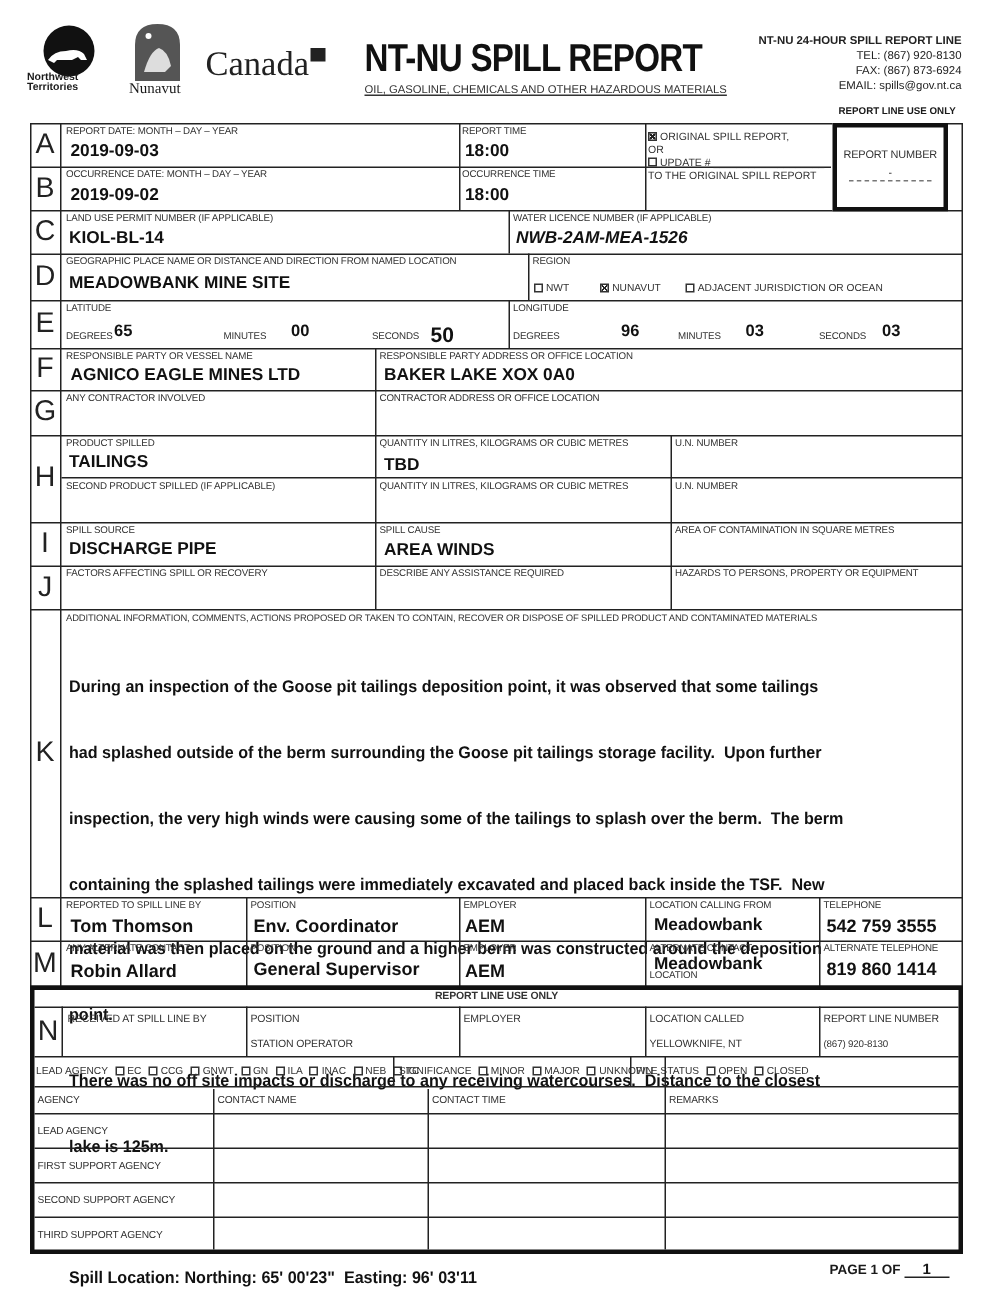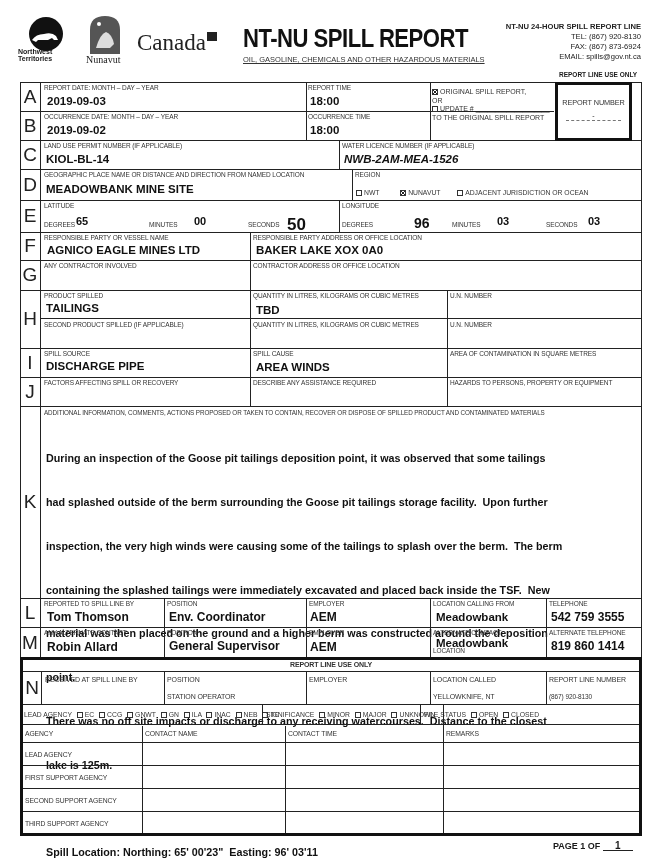--- a/index.html
+++ b/index.html
@@ -113,25 +113,25 @@
   <span class="chk"></span><span>ADJACENT JURISDICTION OR OCEAN</span>
 </div>
 
 <div class="abs letter" style="left:20px;top:200px;width:20px;height:32px;">E</div>
 <div class="abs lbl" style="left:44px;top:202px;">LATITUDE</div>
 <div class="abs lbl" style="left:44px;top:221px;">DEGREES</div>
 <div class="abs val" style="left:76px;top:215px;font-size:11px;">65</div>
 <div class="abs lbl" style="left:149px;top:221px;">MINUTES</div>
 <div class="abs val" style="left:194px;top:215px;font-size:11px;">00</div>
 <div class="abs lbl" style="left:248px;top:221px;">SECONDS</div>
-<div class="abs val" style="left:287px;top:215px;font-size:17px;">50</div>
+<div class="abs val" style="left:287px;top:215px;font-size:14px;">50</div>
 <div class="abs" style="left:339px;top:200px;width:1px;height:32px;background:#222;"></div>
 <div class="abs lbl" style="left:342px;top:202px;">LONGITUDE</div>
 <div class="abs lbl" style="left:342px;top:221px;">DEGREES</div>
-<div class="abs val" style="left:386px;top:215px;font-size:14px;padding-left:28px;">96</div>
+<div class="abs val" style="left:386px;top:215px;font-size:11px;padding-left:28px;">96</div>
 <div class="abs lbl" style="left:452px;top:221px;">MINUTES</div>
 <div class="abs val" style="left:497px;top:215px;font-size:11px;">03</div>
 <div class="abs lbl" style="left:546px;top:221px;">SECONDS</div>
 <div class="abs val" style="left:588px;top:215px;font-size:11px;">03</div>
 
 <div class="abs letter" style="left:20px;top:232px;width:20px;height:28px;">F</div>
 <div class="abs lbl" style="left:44px;top:234px;">RESPONSIBLE PARTY OR VESSEL NAME</div>
 <div class="abs val" style="left:47px;top:244px;">AGNICO EAGLE MINES LTD</div>
 <div class="abs" style="left:250px;top:232px;width:1px;height:58px;background:#222;"></div>
 <div class="abs lbl" style="left:253px;top:234px;">RESPONSIBLE PARTY ADDRESS OR OFFICE LOCATION</div>

